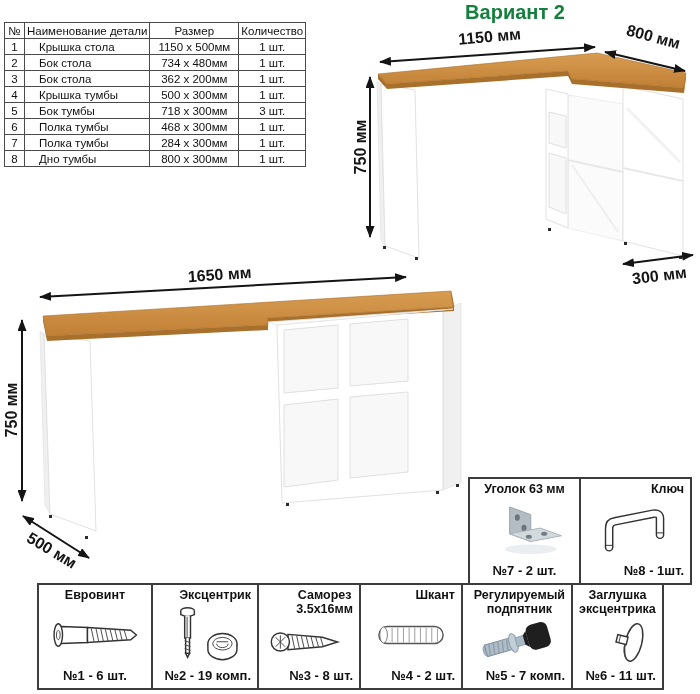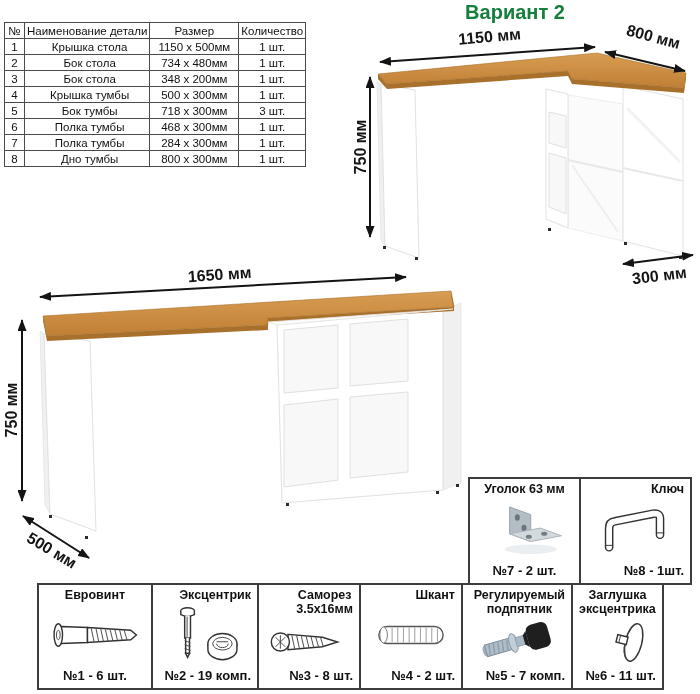--- a/index.html
+++ b/index.html
@@ -4,21 +4,21 @@
 <style>
   html,body { margin:0; padding:0; background:#ffffff; }
   .canvas {
     position:relative; width:700px; height:694px; background:#ffffff;
     font-family:"Liberation Sans", sans-serif; overflow:hidden; color:#111;
   }
   
   table.parts { position:absolute; left:4px; top:22px; border-collapse:collapse; table-layout:fixed; background:#fff; }
   .parts td { border:1px solid #4a4a4a; font-size:11.5px; color:#111; height:15px; padding:0 2px; white-space:nowrap; overflow:hidden; }
   .parts td.c { text-align:center; }
-  .parts td.name { text-align:center; padding-left:7px; }
+  .parts td.name { text-align:left; padding-left:14px; }
   
   .v-title { position:absolute; font-size:20px; font-weight:bold; color:#15803d; text-align:center; }
   
   svg.draw { position:absolute; }
   .dim { font-size:16px; font-weight:bold; fill:#141414; text-anchor:middle; }
   .dline { stroke:#141414; stroke-width:2; fill:none; }
   .panel { fill:#ffffff; stroke:#e1e1e1; stroke-width:1; }
   .pside { fill:#f0f0f0; stroke:#e3e3e3; stroke-width:0.8; }
   .opening { fill:#f8f8f8; stroke:#e0e0e0; stroke-width:1; }
   .shelfline { stroke:#e8e8e8; stroke-width:2; fill:none; }
@@ -65,21 +65,21 @@
     </tr>
     <tr>
       <td class="c">2</td>
       <td class="name">Бок стола</td>
       <td class="c">734 x 480мм</td>
       <td class="c">1 шт.</td>
     </tr>
     <tr>
       <td class="c">3</td>
       <td class="name">Бок стола</td>
-      <td class="c">348 x 200мм</td>
+      <td class="c">362 x 200мм</td>
       <td class="c">1 шт.</td>
     </tr>
     <tr>
       <td class="c">4</td>
       <td class="name">Крышка тумбы</td>
       <td class="c">500 x 300мм</td>
       <td class="c">1 шт.</td>
     </tr>
     <tr>
       <td class="c">5</td>

